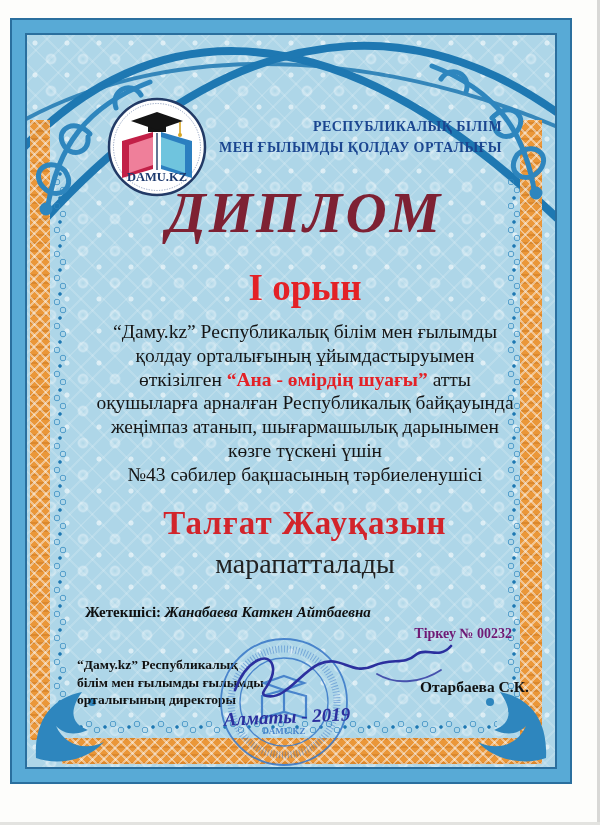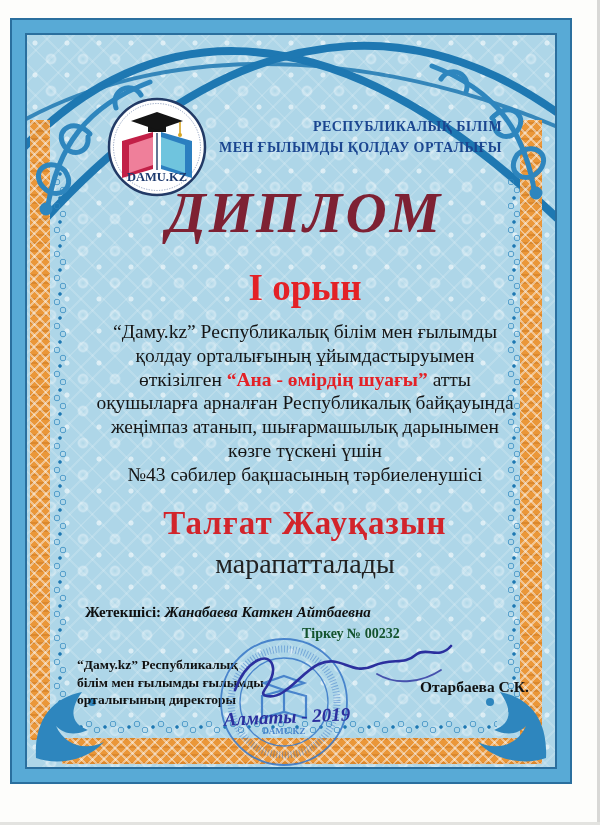--- a/index.html
+++ b/index.html
@@ -46,22 +46,22 @@
   .title{top:160px;font-size:57px;font-weight:bold;font-style:italic;color:var(--dark-red);
          letter-spacing:3px;}
   .award{top:246px;font-size:37px;font-weight:bold;color:var(--bright-red);}
   .body-text{top:300px;font-size:19.5px;line-height:23.8px;color:#151515;}
   .body-text div{white-space:nowrap;}
   .hl{color:var(--bright-red);font-weight:bold;}
   .recipient{top:477px;font-size:33px;font-weight:bold;color:var(--name-red);letter-spacing:1px;margin-top:8px;}
   .verb{top:528px;font-size:28px;color:#222;}
   .supervisor{left:73px;top:584px;font-size:15px;font-weight:bold;color:#101010;}
   .supervisor .sname{font-style:italic;}
-  .registration{left:290px;top:606px;width:210px;text-align:left;font-size:14px;
-                font-weight:bold;color:#14532d;}
+  .registration{left:290px;top:606px;width:210px;text-align:right;font-size:14px;
+                font-weight:bold;color:#701a75;}
   .org-block{left:65px;top:636px;font-size:13.5px;font-weight:bold;line-height:17.5px;color:#101010;}
   .city-year{left:150px;top:686px;width:250px;text-align:center;font-size:19px;font-weight:bold;
              font-style:italic;color:var(--ink);transform:rotate(-2.5deg);}
   .sig-name{left:408px;top:658px;font-size:15.5px;font-weight:bold;color:#101010;}
 </style>
 </head>
 <body>
 
 <div class="page">
   <div class="page-edge-r"></div>

